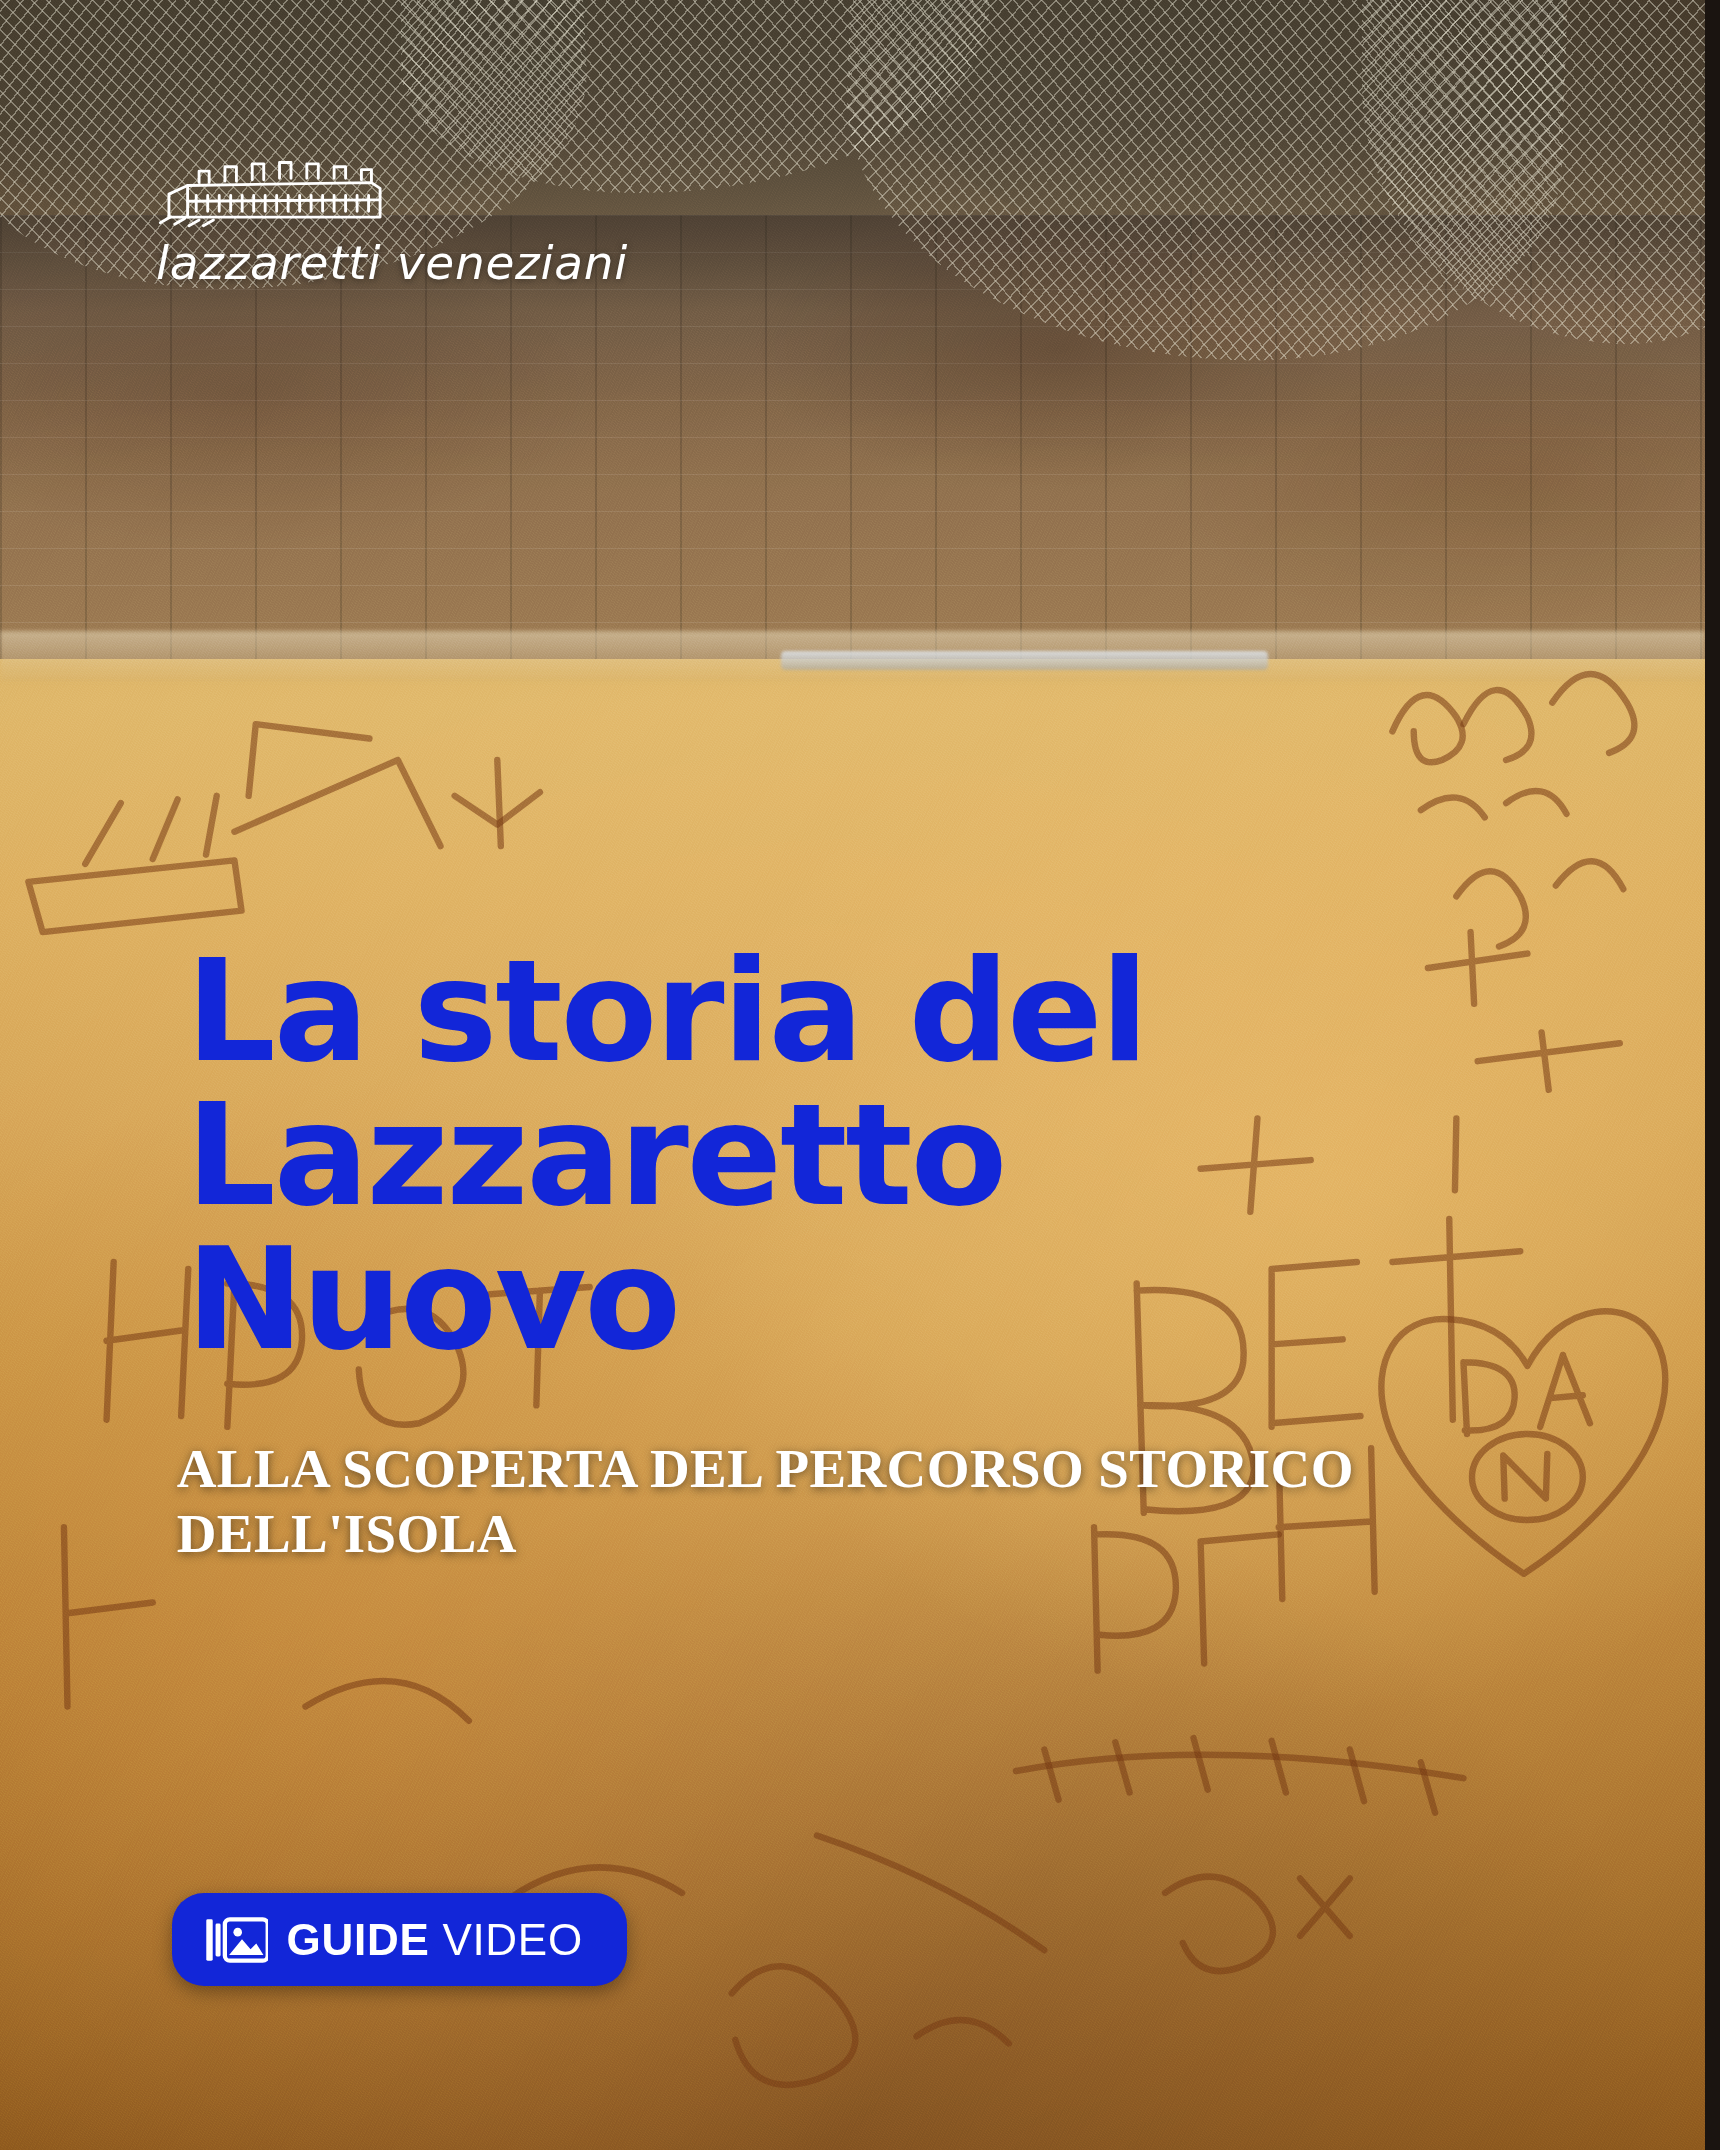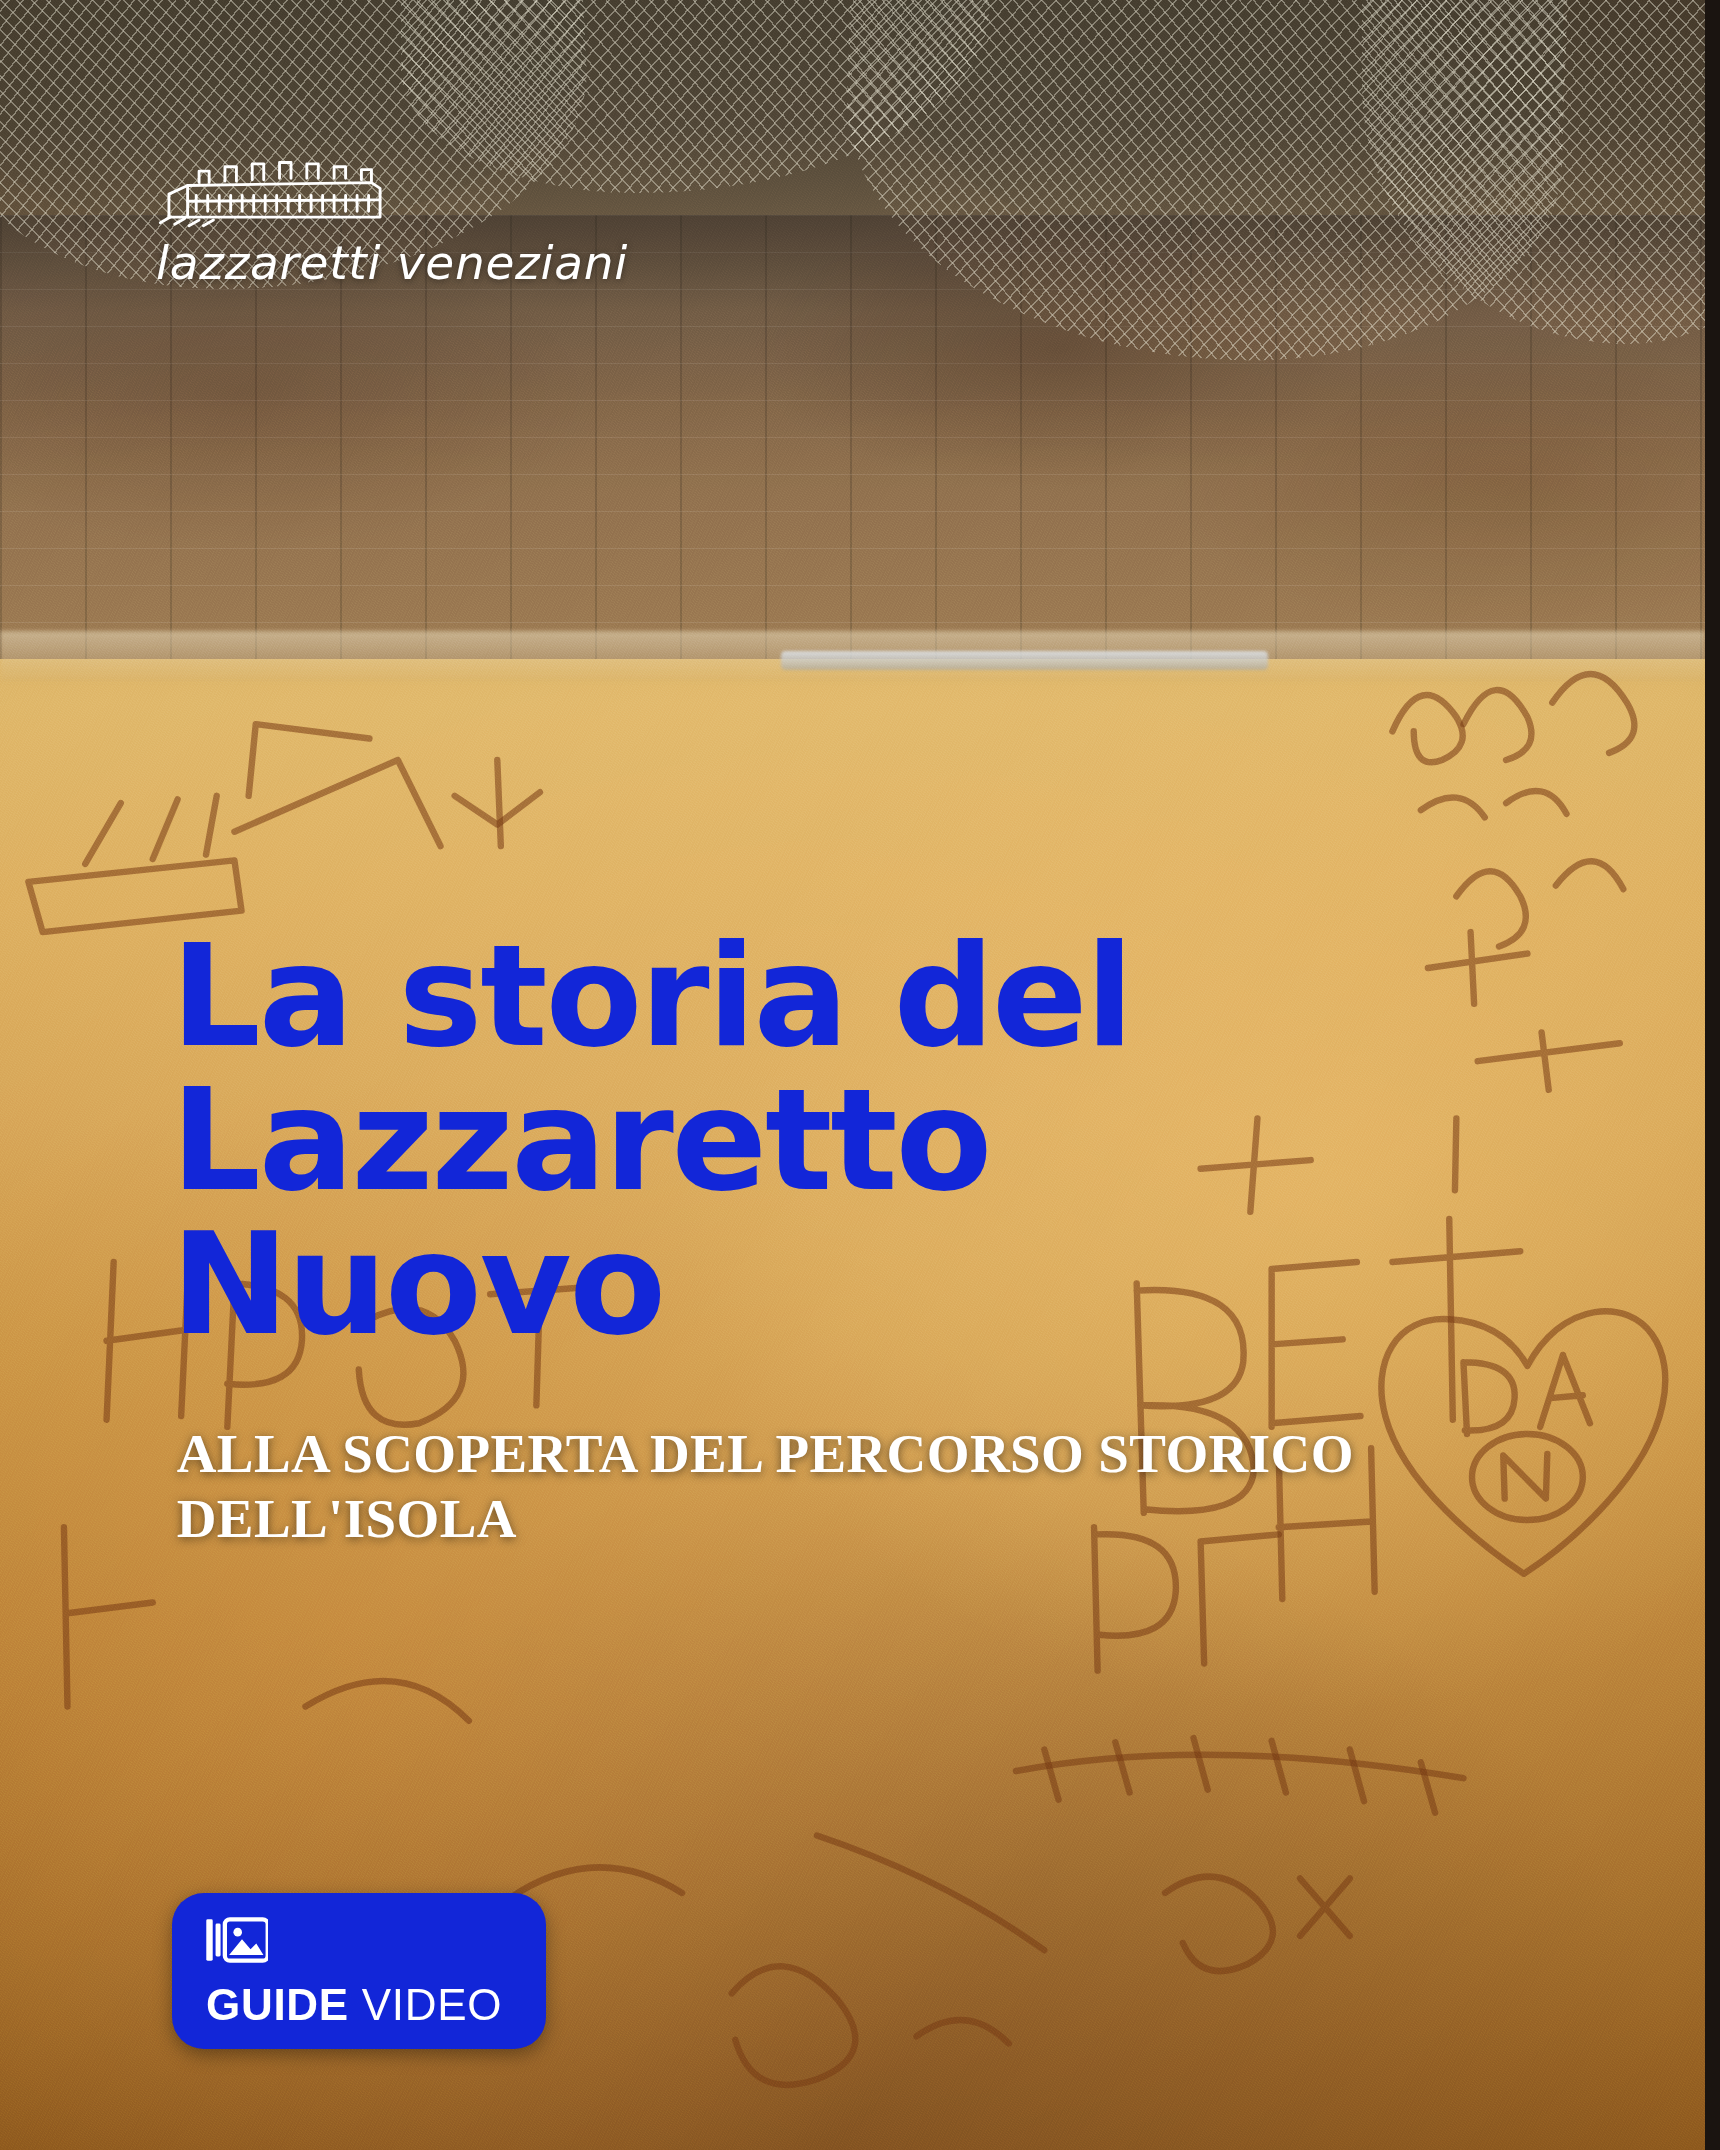--- a/index.html
+++ b/index.html
@@ -170,21 +170,21 @@
   }
 
   
   .content {
     position: absolute;
     left: 171px;
     top: 925px;
     width: 1290px;
   }
   .title {
-    margin: 0;
+    margin: 15px;
     color: #1226d8;
     font-family: "DejaVu Sans", sans-serif;
     font-weight: 700;
     font-size: 141px;
     line-height: 1.02;
     letter-spacing: -2.2px;
     max-width: 1233px;
   }
   .subtitle {
     margin: 66px 0 0 5.7px;
@@ -196,28 +196,28 @@
     letter-spacing: 0.4px;
     text-shadow: 0 2.2px 10px rgba(0,0,0,.5);
   }
 
   
   .badge {
     position: absolute;
     left: 172px;
     top: 1893px;
     display: inline-flex;
+    align-items: center;
     gap: 18.6px;
     background: #1226d8;
     border-radius: 32px;
     padding: 21.5px 44px 21.5px 34px;
     box-shadow: 0 5.7px 18.6px rgba(0,0,0,.35);
     border: none;
     cursor: pointer;
-    flex-direction: column;
   }
   .badge-icon { display: block; flex: 0 0 auto; }
   .badge-text {
     color: #ffffff;
     font-family: "Liberation Sans", sans-serif;
     font-size: 44px;
     line-height: 1;
     letter-spacing: 0.7px;
     white-space: nowrap;
   }

